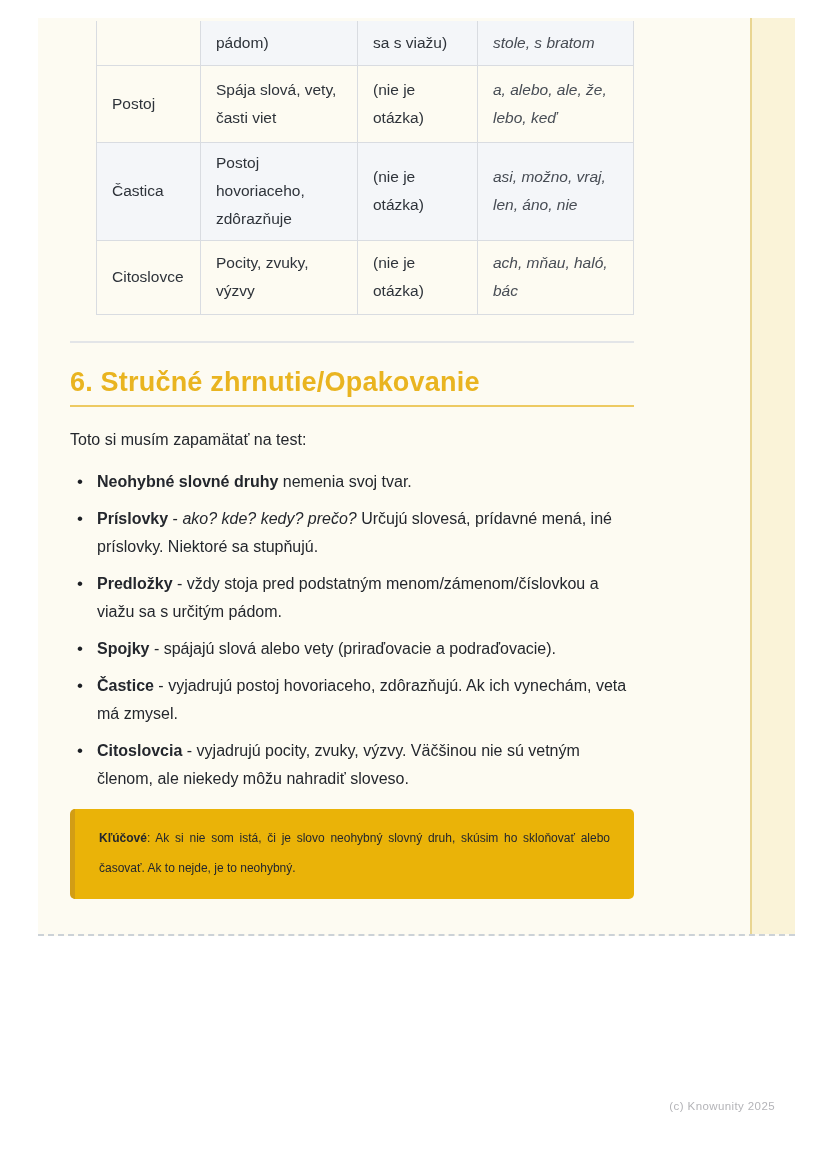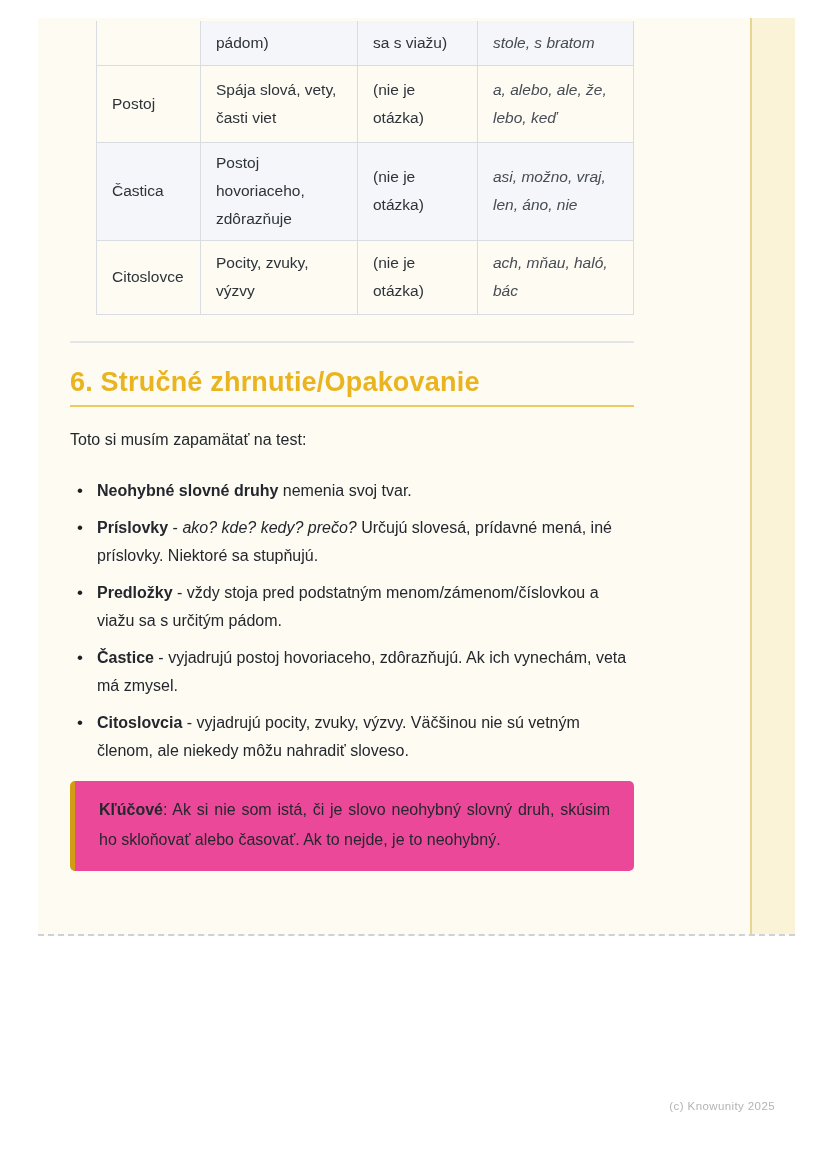--- a/index.html
+++ b/index.html
@@ -79,21 +79,21 @@
     border-bottom: 2px solid #edca62;
   }
   p.intro {
     margin-top: 21px;
     font-size: 16px;
     line-height: 24px;
   }
 
   ul.summary-list {
     list-style: none;
-    margin-top: 25px;
+    margin-top: 16px;
     font-size: 16px;
     line-height: 28px;
   }
   ul.summary-list li {
     position: relative;
     padding-left: 27px;
     margin-bottom: 9px;
   }
   ul.summary-list li::before {
     content: "•";
@@ -101,25 +101,25 @@
     left: 7px; top: 0;
     font-size: 17px;
     color: #1c1f24;
   }
   .b { font-weight: 700; }
   .i { font-style: italic; }
 
   
   .callout {
     margin-top: 16px;
-    background: #ec4899;
+    background: #eab308;
     border-left: 5px solid #d29d15;
     border-radius: 5px;
     padding: 14px 24px 16px 24px;
-    font-size: 16px;
+    font-size: 12px;
     line-height: 30px;
     text-align: justify;
     color: #24272d;
   }
 
   
   .copyright {
     position: absolute;
     top: 1100px;
     right: 53px;
@@ -181,20 +181,23 @@
       <li>
         <span class="b">Neohybné slovné druhy</span><span> nemenia svoj tvar.</span>
       </li>
       <li>
         <span class="b">Príslovky</span><span> - </span><span class="i">ako? kde? kedy? prečo?</span><span> Určujú slovesá, prídavné mená, iné príslovky. Niektoré sa stupňujú.</span>
       </li>
       <li>
         <span class="b">Predložky</span><span> - vždy stoja pred podstatným menom/zámenom/číslovkou a viažu sa s určitým pádom.</span>
       </li>
       <li>
+        <span class="b">Spojky</span><span> - spájajú slová alebo vety (priraďovacie a podraďovacie).</span>
+      </li>
+      <li>
         <span class="b">Častice</span><span> - vyjadrujú postoj hovoriaceho, zdôrazňujú. Ak ich vynechám, veta má zmysel.</span>
       </li>
       <li>
         <span class="b">Citoslovcia</span><span> - vyjadrujú pocity, zvuky, výzvy. Väčšinou nie sú vetným členom, ale niekedy môžu nahradiť sloveso.</span>
       </li>
     </ul>
 
     <div class="callout">
       <span class="b">Kľúčové</span><span>: Ak si nie som istá, či je slovo neohybný slovný druh, skúsim ho skloňovať alebo časovať. Ak to nejde, je to neohybný.</span>
     </div>

